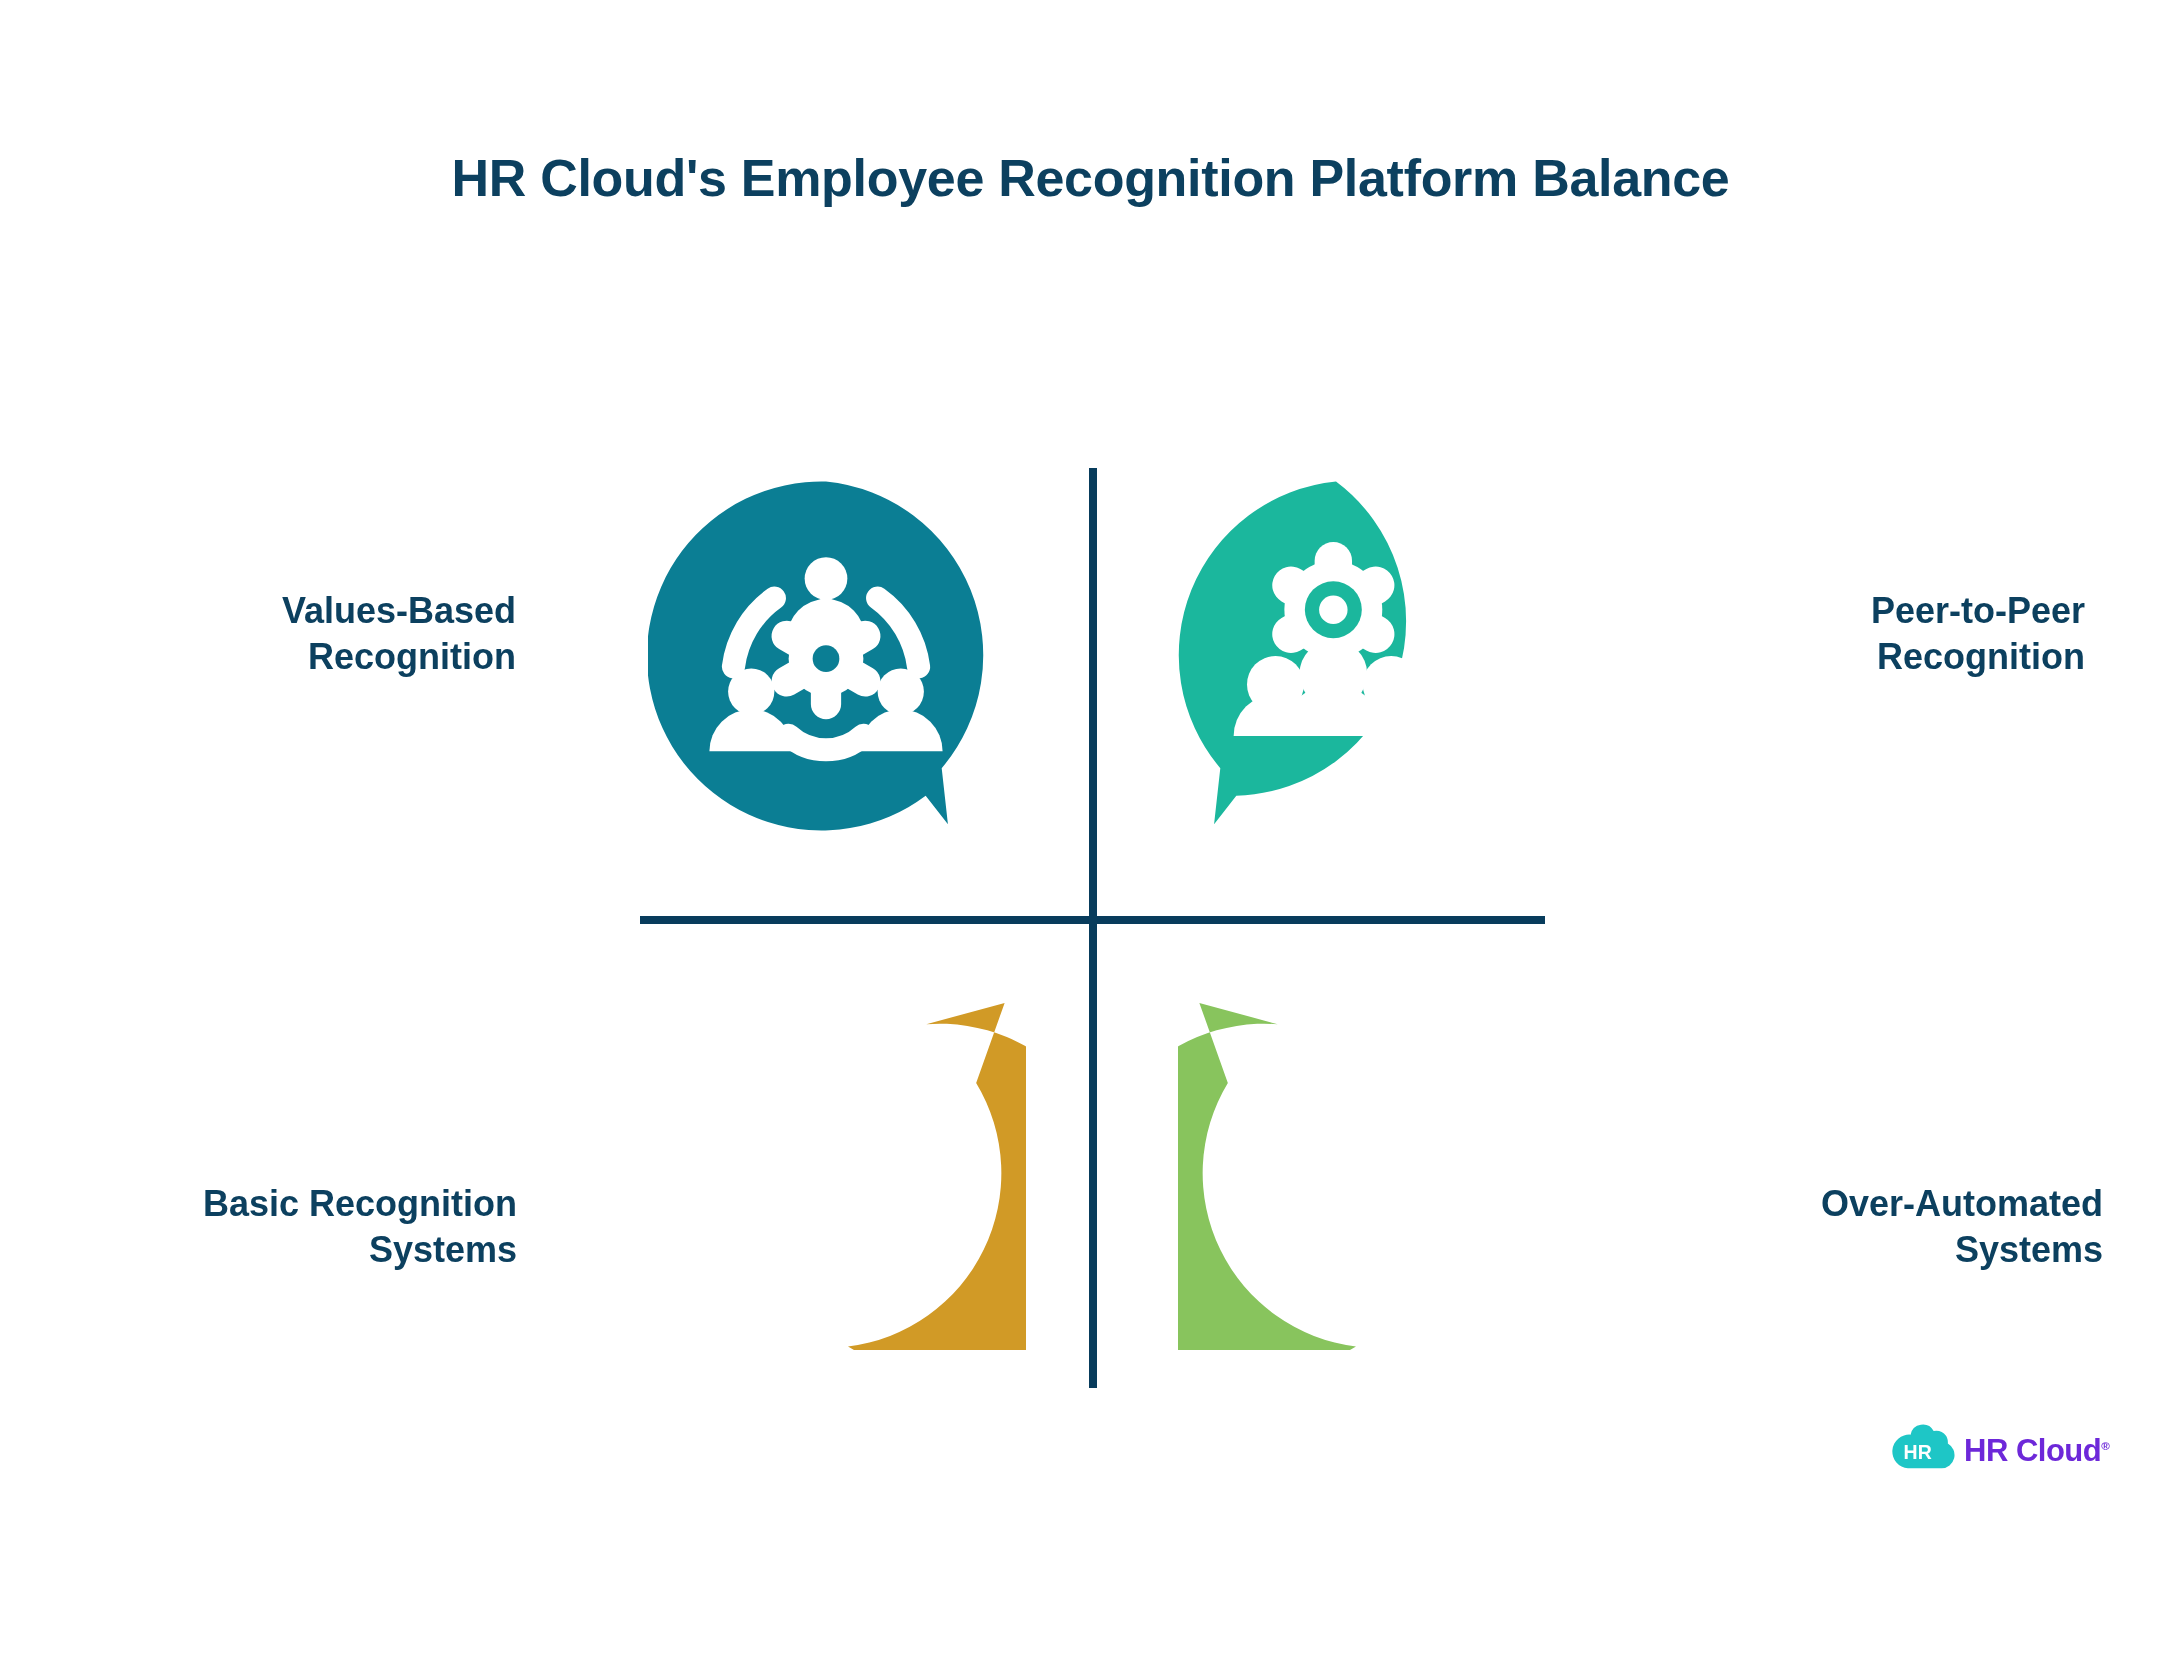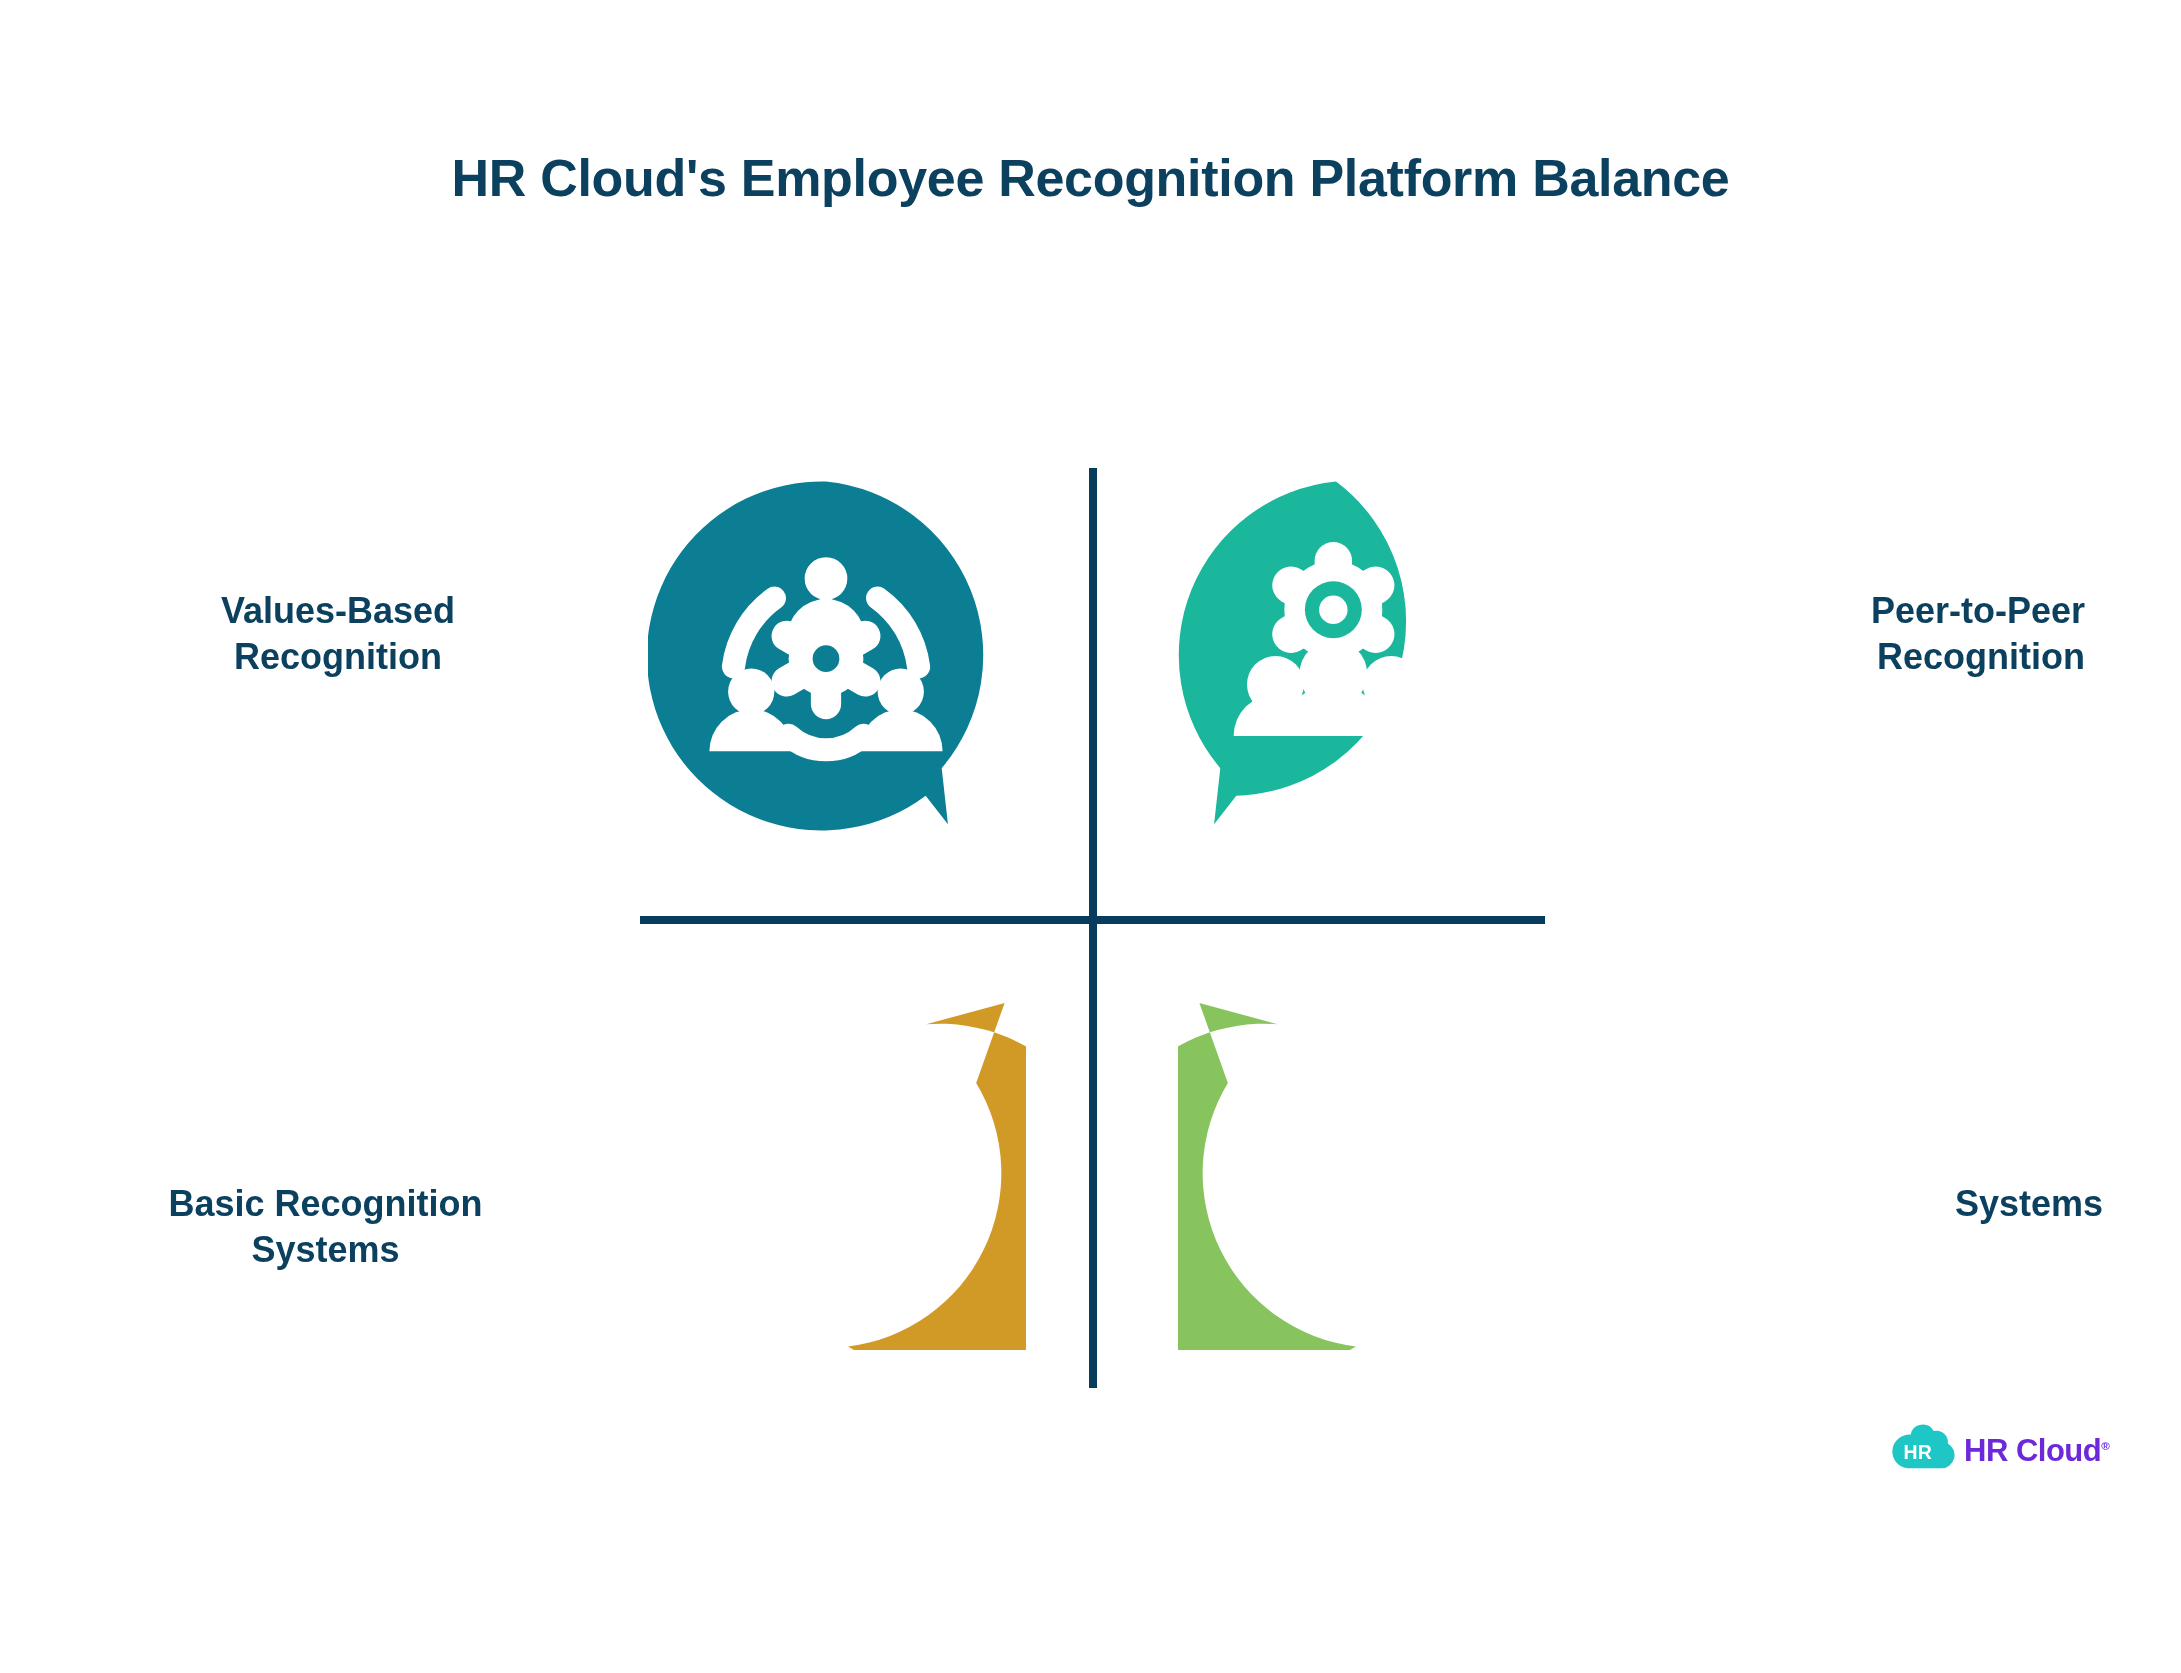--- a/index.html
+++ b/index.html
@@ -70,21 +70,21 @@
   #bubble-br { left: 1178px; top: 994px; }
 
   
   .qlabel {
     position: absolute;
     font-size: 36px;
     font-weight: bold;
     color: #0c405f;
     line-height: 1.28;
   }
-  .qlabel.left  { text-align: center; }
+  .qlabel.left  { text-align: right; }
   .qlabel.right { text-align: right; }
 
   #label-tl { left: 160px;  top: 588px;  width: 356px; }
   #label-tr { left: 1693px; top: 588px;  width: 392px; }
   #label-bl { left: 134px;  top: 1181px; width: 383px; }
   #label-br { left: 1693px; top: 1181px; width: 410px; }
 
   
   .logo {
     position: absolute;
@@ -245,20 +245,21 @@
     <div>Peer-to-Peer</div>
     <div>Recognition</div>
   </div>
 
   <div class="qlabel left" id="label-bl">
     <div>Basic Recognition</div>
     <div>Systems</div>
   </div>
 
   <div class="qlabel right" id="label-br">
+    <div>Over-Automated</div>
     <div>Systems</div>
   </div>
 
   <div class="logo">
     <svg class="logo-mark" viewBox="0 0 72 62" xmlns="http://www.w3.org/2000/svg">
       <path fill="#1ec6c6" d="M22 12 a14 14 0 0 1 26 -4 a13 13 0 0 1 16 14 a15 15 0 0 1 -7 28 h-38
                               a18 18 0 0 1 3 -38 Z"></path>
       <text x="30" y="40" font-family="'Liberation Sans', sans-serif" font-size="22" font-weight="bold" fill="#ffffff" text-anchor="middle">HR</text>
     </svg>
     <div class="logo-text">

